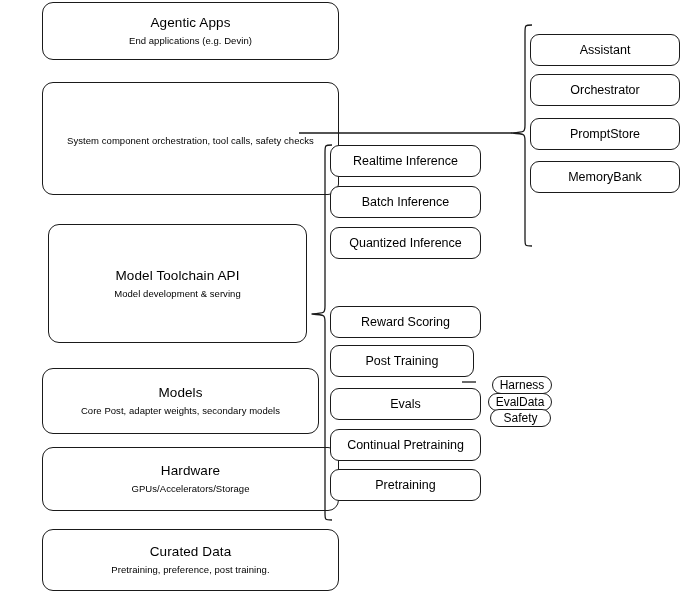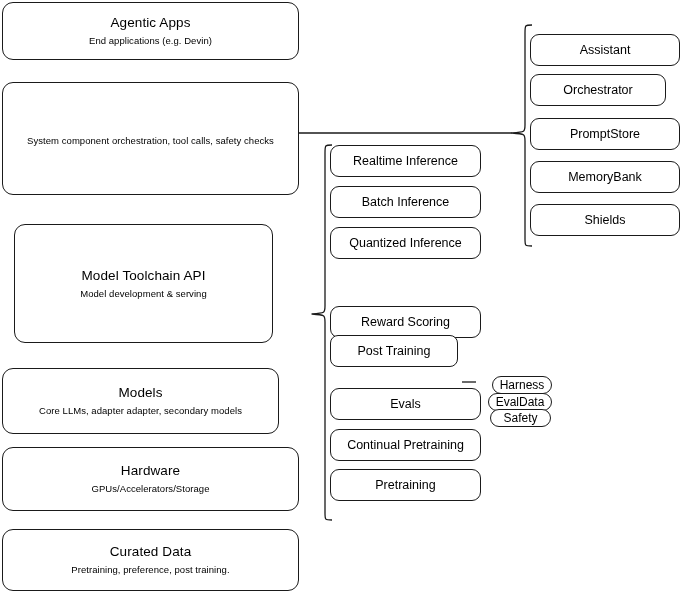--- a/index.html
+++ b/index.html
@@ -25,20 +25,21 @@
     box-sizing: border-box;
     border: 1.3px solid #1a1a1a;
     border-radius: 11px;
     background: #ffffff;
     display: flex;
     flex-direction: column;
     align-items: center;
     justify-content: center;
     text-align: center;
     color: #000000;
+    margin-left: 40px;
   }
   .node .title {
     font-size: 13px;
     line-height: 16px;
     letter-spacing: 0.1px;
   }
   .node .subtitle {
     font-size: 9.5px;
     line-height: 13px;
     margin-top: 3px;
@@ -100,28 +101,28 @@
 
   <div class="node layer" style="left:2px; top:2px; width:297px; height:58px;">
     <div class="title">Agentic Apps</div>
     <div class="subtitle">End applications (e.g. Devin)</div>
   </div>
 
   <div class="node layer" style="left:2px; top:82px; width:297px; height:113px;">
     <div class="subtitle">System component orchestration, tool calls, safety checks</div>
   </div>
 
-  <div class="node layer" style="left:14px; top:224px; width:259px; height:119px;">
+  <div class="node layer" style="left:8px; top:224px; width:259px; height:119px;">
     <div class="title">Model Toolchain API</div>
     <div class="subtitle">Model development &amp; serving</div>
   </div>
 
   <div class="node layer" style="left:2px; top:368px; width:277px; height:66px;">
     <div class="title">Models</div>
-    <div class="subtitle">Core LLMs, adapter adapter, secondary models</div>
+    <div class="subtitle">Core Post, adapter weights, secondary models</div>
   </div>
 
   <div class="node layer" style="left:2px; top:447px; width:297px; height:64px;">
     <div class="title">Hardware</div>
     <div class="subtitle">GPUs/Accelerators/Storage</div>
   </div>
 
   <div class="node layer" style="left:2px; top:529px; width:297px; height:62px;">
     <div class="title">Curated Data</div>
     <div class="subtitle">Pretraining, preference, post training.</div>
@@ -178,21 +179,21 @@
   </div>
   <div class="leaf" style="left:330px; top:186px; width:151px;">
     <span>Batch Inference</span>
   </div>
   <div class="leaf" style="left:330px; top:227px; width:151px;">
     <span>Quantized Inference</span>
   </div>
   <div class="leaf" style="left:330px; top:306px; width:151px;">
     <span>Reward Scoring</span>
   </div>
-  <div class="leaf" style="left:330px; top:335px; width:128px;border-radius:8px;">
+  <div class="leaf" style="left:330px; top:345px; width:144px;">
     <span>Post Training</span>
   </div>
   <div class="leaf" style="left:330px; top:388px; width:151px;">
     <span>Evals</span>
   </div>
   <div class="leaf" style="left:330px; top:429px; width:151px;">
     <span>Continual Pretraining</span>
   </div>
   <div class="leaf" style="left:330px; top:469px; width:151px;">
     <span>Pretraining</span>
@@ -204,26 +205,23 @@
   <div class="pill" style="left:468px; top:393px; width:64px;">
     <span>EvalData</span>
   </div>
   <div class="pill" style="left:470px; top:409px; width:61px;">
     <span>Safety</span>
   </div>
 
   <div class="leaf" style="left:530px; top:34px; width:150px;">
     <span>Assistant</span>
   </div>
-  <div class="leaf" style="left:530px; top:74px; width:136px;">
+  <div class="leaf" style="left:530px; top:74px; width:150px;">
     <span>Orchestrator</span>
   </div>
   <div class="leaf" style="left:530px; top:118px; width:150px;">
     <span>PromptStore</span>
   </div>
   <div class="leaf" style="left:530px; top:161px; width:150px;">
     <span>MemoryBank</span>
   </div>
-  <div class="leaf" style="left:530px; top:204px; width:150px;">
-    <span>Shields</span>
-  </div>
 
 </div>
 
 </body></html>

